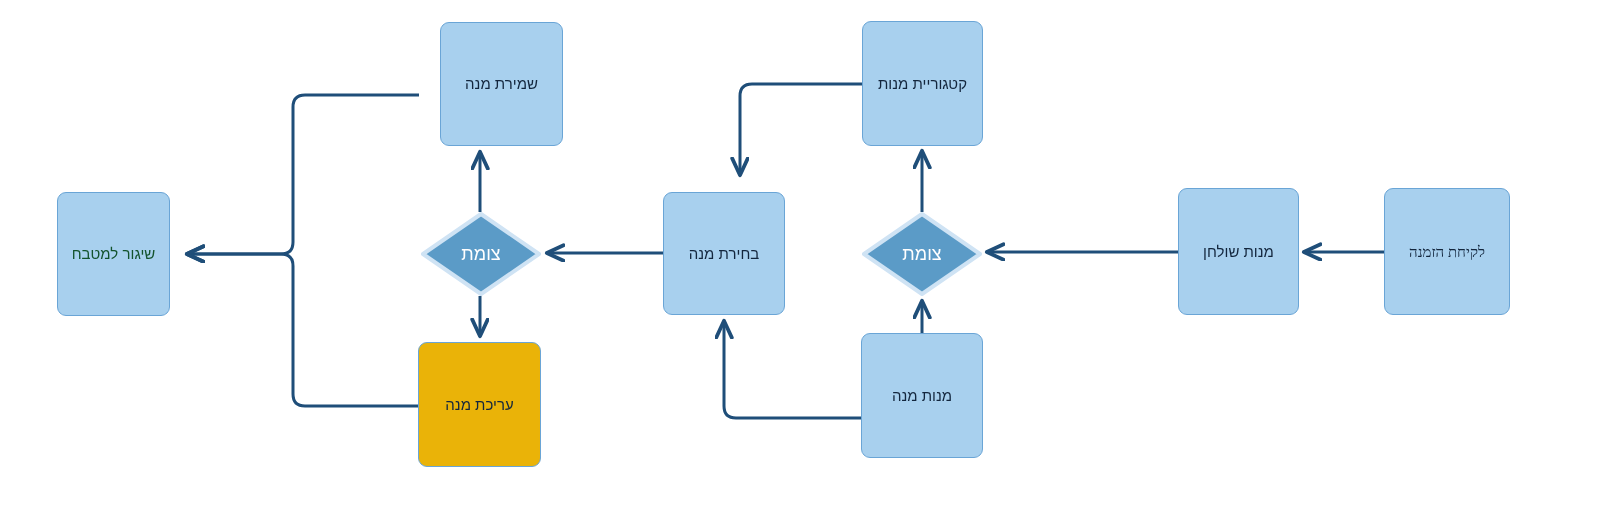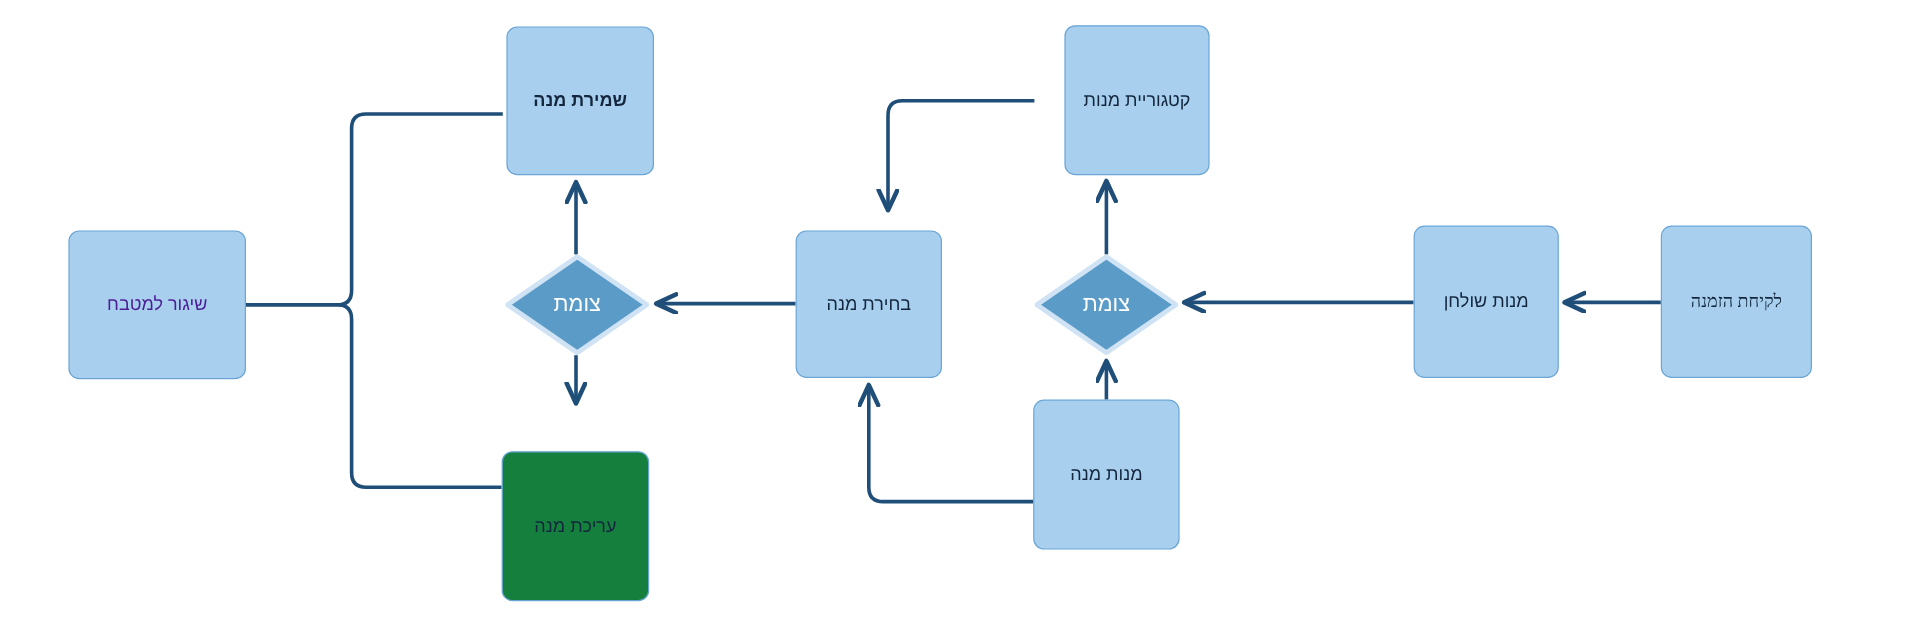--- a/index.html
+++ b/index.html
@@ -106,41 +106,41 @@
         <span class="node-label">מנות שולחן</span>
       </div>
       <div class="node junction" style="left: 862px; top: 212px; width: 120px; height: 84px;">
         <div class="diamond-wrap">
           <svg class="diamond-shape" viewBox="0 0 120 84" preserveAspectRatio="none">
             <polygon points="60,2 118,42 60,82 2,42" fill="#5b9bc7" stroke="#cfe3f4" stroke-width="4" stroke-linejoin="round"></polygon>
           </svg>
           <span class="node-label" style="color: rgb(255, 255, 255);">צומת</span>
         </div>
       </div>
-      <div class="node process" style="left: 862px; top: 21px; width: 121px; height: 125px; background: rgb(168, 208, 238); border-color: rgb(106, 165, 214); color: rgb(19, 38, 61); margin-left: 25px;">
+      <div class="node process" style="left: 862px; top: 21px; width: 121px; height: 125px; background: rgb(168, 208, 238); border-color: rgb(106, 165, 214); color: rgb(19, 38, 61);">
         <span class="node-label">קטגוריית מנות</span>
       </div>
       <div class="node process" style="left: 861px; top: 333px; width: 122px; height: 125px; background: rgb(168, 208, 238); border-color: rgb(106, 165, 214); color: rgb(19, 38, 61);">
         <span class="node-label">מנות מנה</span>
       </div>
       <div class="node process" style="left: 663px; top: 192px; width: 122px; height: 123px; background: rgb(168, 208, 238); border-color: rgb(106, 165, 214); color: rgb(19, 38, 61);">
         <span class="node-label">בחירת מנה</span>
       </div>
       <div class="node junction" style="left: 421px; top: 212px; width: 120px; height: 84px;">
         <div class="diamond-wrap">
           <svg class="diamond-shape" viewBox="0 0 120 84" preserveAspectRatio="none">
             <polygon points="60,2 118,42 60,82 2,42" fill="#5b9bc7" stroke="#cfe3f4" stroke-width="4" stroke-linejoin="round"></polygon>
           </svg>
           <span class="node-label" style="color: rgb(255, 255, 255);">צומת</span>
         </div>
       </div>
-      <div class="node process" style="left: 422px; top: 22px; width: 123px; height: 124px; background: rgb(168, 208, 238); border-color: rgb(106, 165, 214); color: rgb(19, 38, 61); font-weight: bold;">
+      <div class="node process" style="left: 440px; top: 22px; width: 123px; height: 124px; background: rgb(168, 208, 238); border-color: rgb(106, 165, 214); color: rgb(19, 38, 61);">
         <span class="node-label">שמירת מנה</span>
       </div>
-      <div class="node process" style="left: 418px; top: 342px; width: 123px; height: 125px; background: #15803d; border-color: rgb(106, 165, 214); color: rgb(19, 38, 61); margin-top: 34px;">
+      <div class="node process" style="left: 418px; top: 342px; width: 123px; height: 125px; background: #eab308; border-color: rgb(106, 165, 214); color: rgb(19, 38, 61);">
         <span class="node-label">עריכת מנה</span>
       </div>
-      <div class="node process" style="left: 57px; top: 192px; width: 148px; height: 124px; background: rgb(168, 208, 238); border-color: rgb(106, 165, 214); color: #4c1d95;">
+      <div class="node process" style="left: 57px; top: 192px; width: 113px; height: 124px; background: rgb(168, 208, 238); border-color: rgb(106, 165, 214); color: #14532d;">
         <span class="node-label">שיגור למטבח</span>
       </div>
     </div>
 
 </div>
 
 </body></html>

